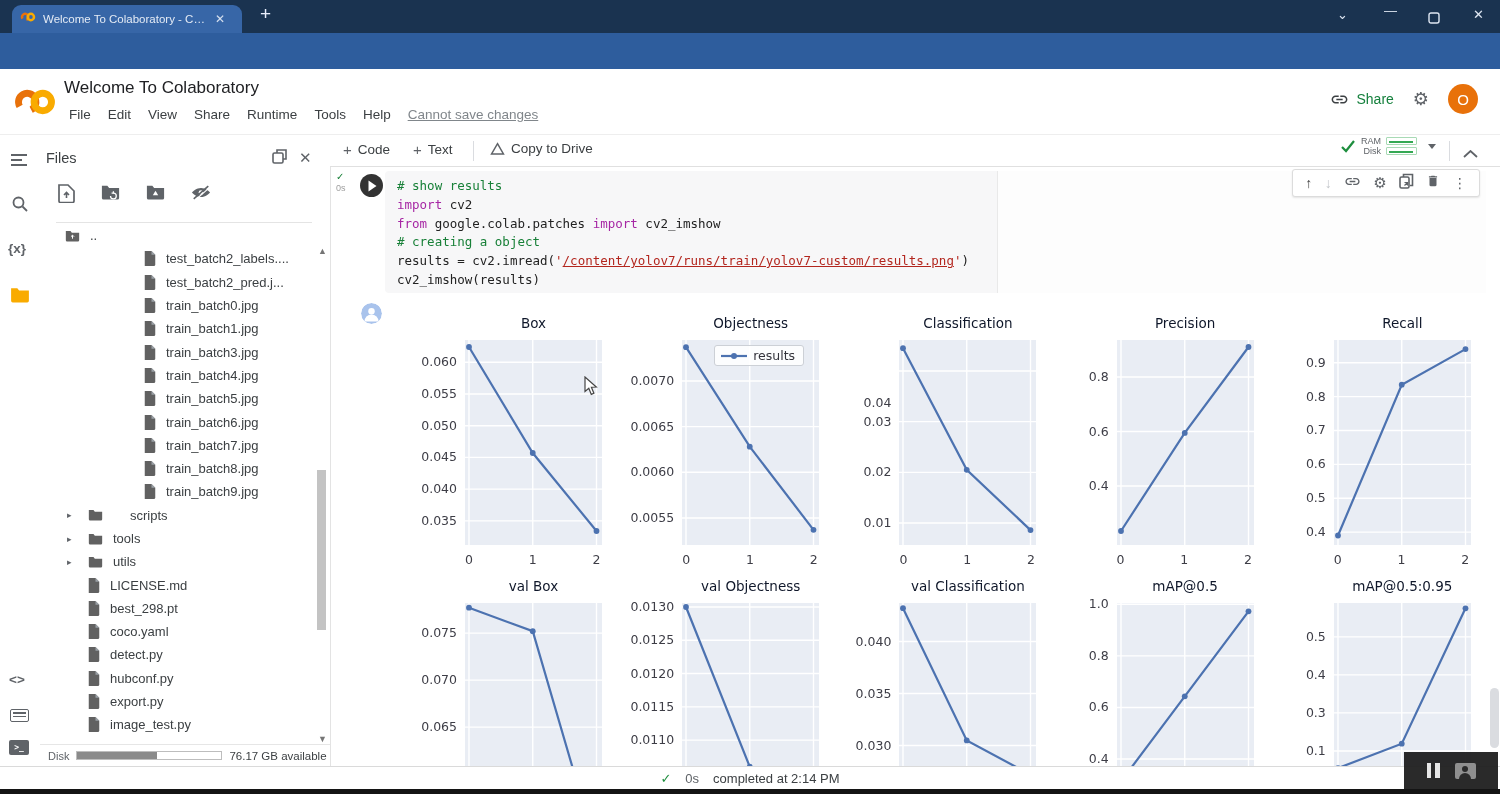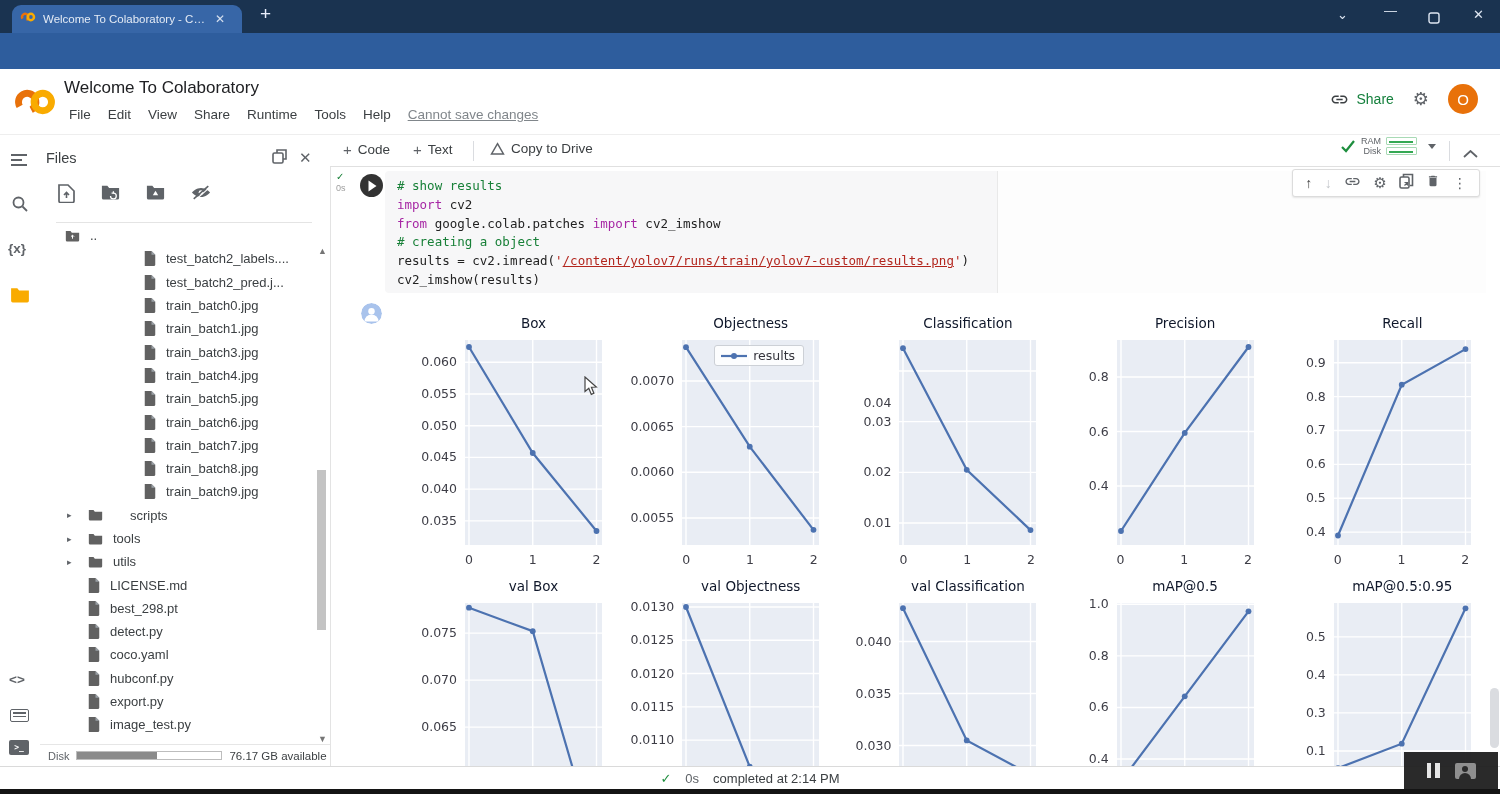--- a/index.html
+++ b/index.html
@@ -467,31 +467,31 @@
         <span style="margin-left:10px;white-space:nowrap;">best_298.pt</span>
       </div>
       <div class="tree-row">
         <span style="width:48px"></span>
         <span style="display:flex;align-items:center;">
           <svg width="12" height="15" viewBox="0 0 16 20">
             <path d="M1 0h9l5 5v13a2 2 0 01-2 2H1z" fill="#616161"></path>
             <path d="M10 0l5 5h-5z" fill="#9aa0a6"></path>
           </svg>
         </span>
+        <span style="margin-left:10px;white-space:nowrap;">coco.yaml</span>
+      </div>
+      <div class="tree-row">
+        <span style="width:48px"></span>
+        <span style="display:flex;align-items:center;">
+          <svg width="12" height="15" viewBox="0 0 16 20">
+            <path d="M1 0h9l5 5v13a2 2 0 01-2 2H1z" fill="#616161"></path>
+            <path d="M10 0l5 5h-5z" fill="#9aa0a6"></path>
+          </svg>
+        </span>
         <span style="margin-left:10px;white-space:nowrap;">detect.py</span>
-      </div>
-      <div class="tree-row">
-        <span style="width:48px"></span>
-        <span style="display:flex;align-items:center;">
-          <svg width="12" height="15" viewBox="0 0 16 20">
-            <path d="M1 0h9l5 5v13a2 2 0 01-2 2H1z" fill="#616161"></path>
-            <path d="M10 0l5 5h-5z" fill="#9aa0a6"></path>
-          </svg>
-        </span>
-        <span style="margin-left:10px;white-space:nowrap;">coco.yaml</span>
       </div>
       <div class="tree-row">
         <span style="width:48px"></span>
         <span style="display:flex;align-items:center;">
           <svg width="12" height="15" viewBox="0 0 16 20">
             <path d="M1 0h9l5 5v13a2 2 0 01-2 2H1z" fill="#616161"></path>
             <path d="M10 0l5 5h-5z" fill="#9aa0a6"></path>
           </svg>
         </span>
         <span style="margin-left:10px;white-space:nowrap;">hubconf.py</span>

